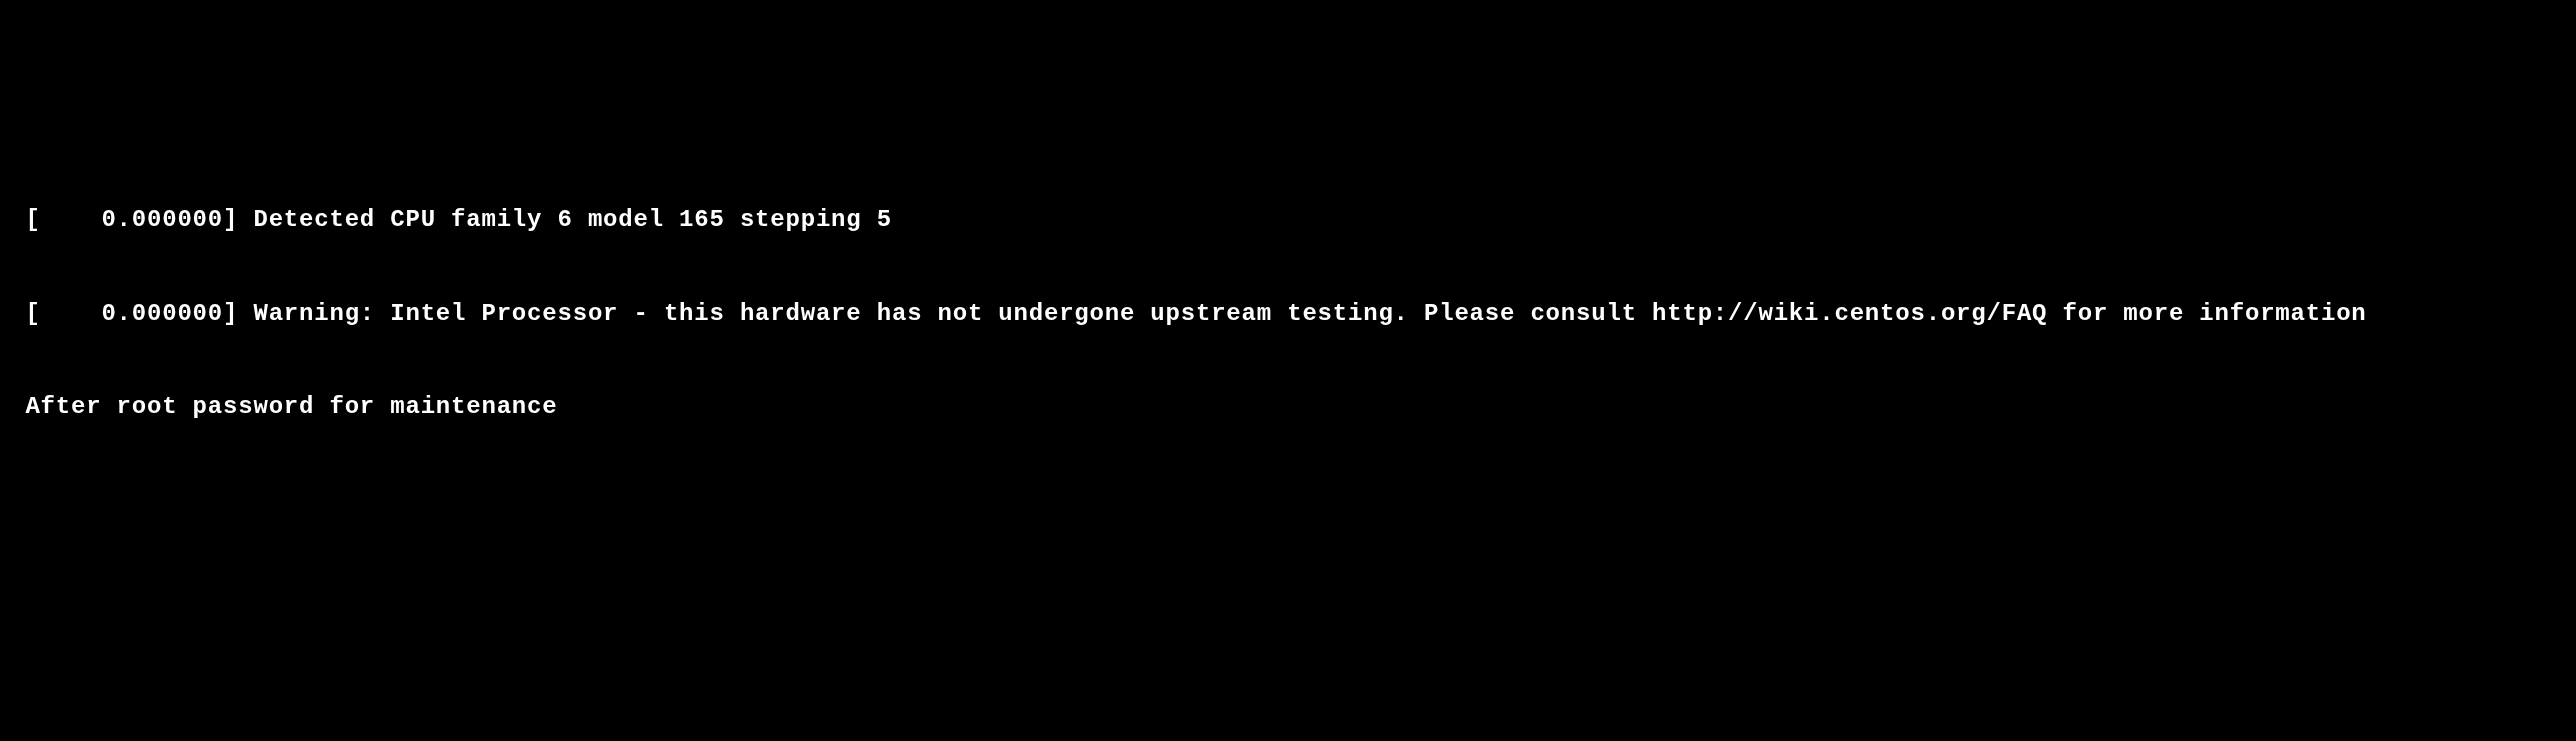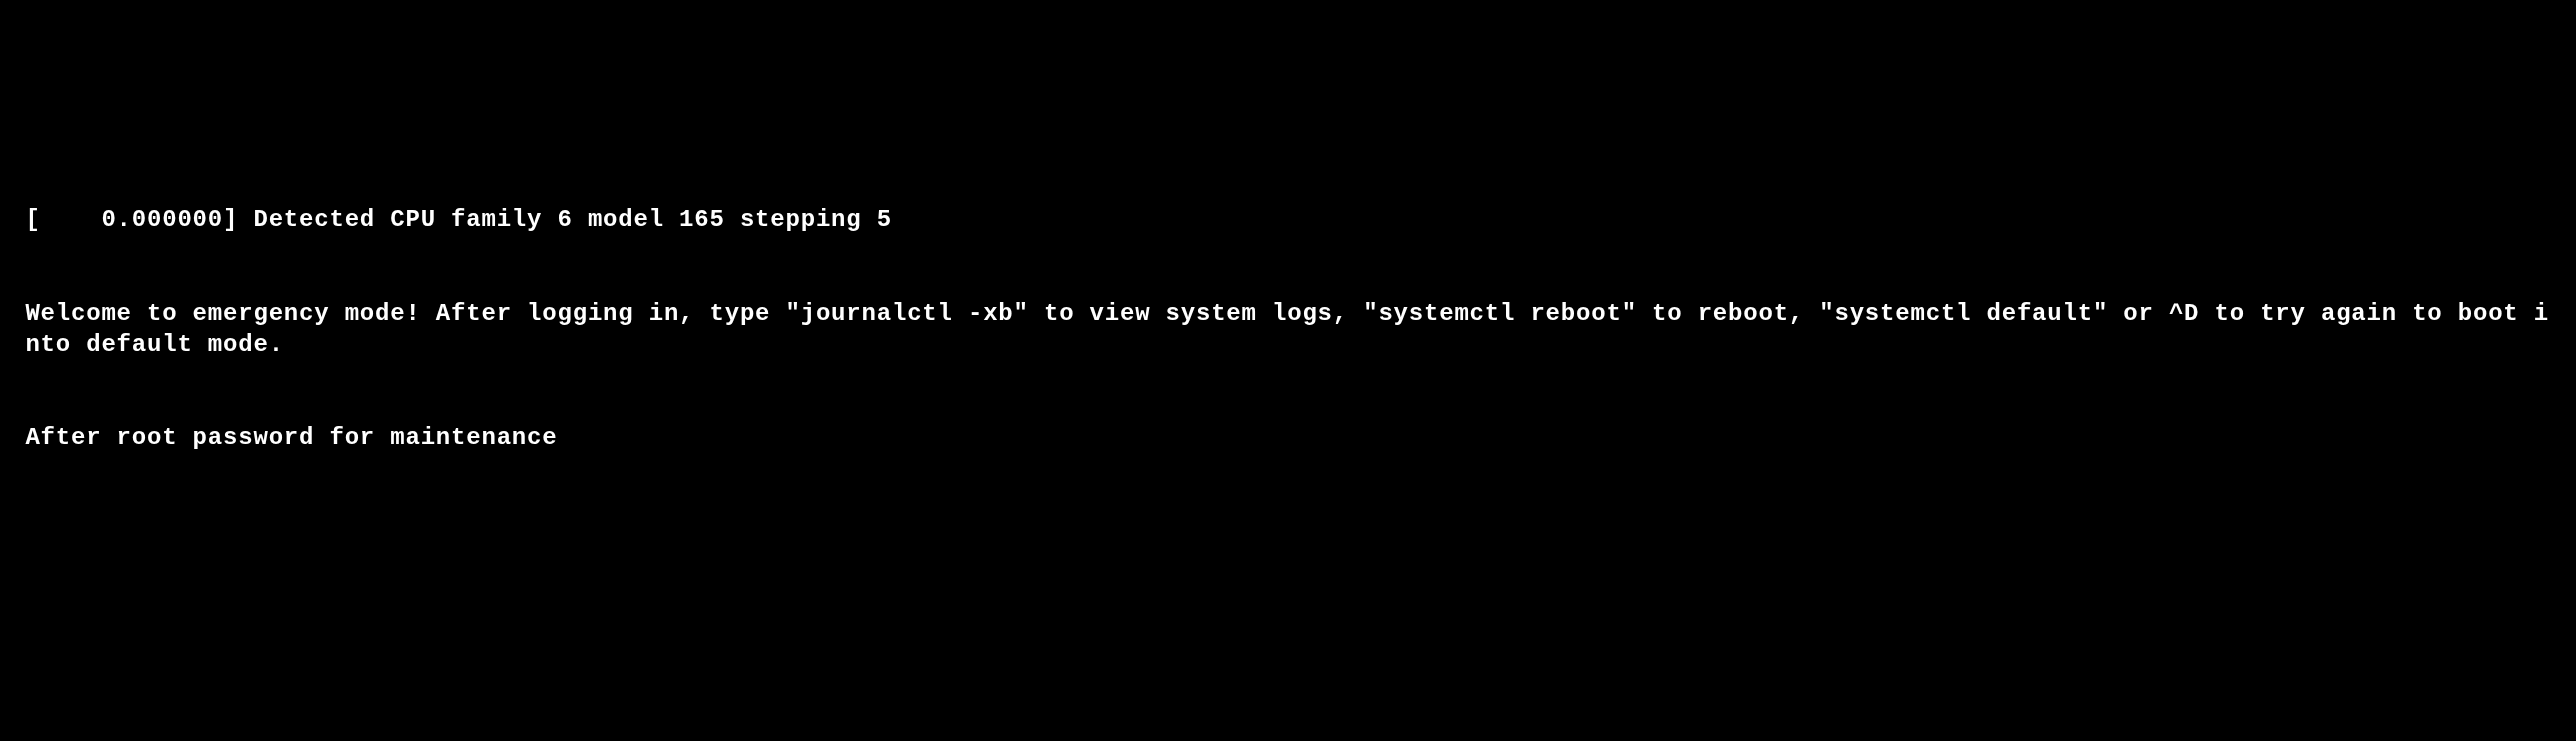--- a/index.html
+++ b/index.html
@@ -23,20 +23,20 @@
       display: block;
     }
   </style>
 </head>
 <body>
 
 
 
 <div>
   <span class="console-line">[    0.000000] Detected CPU family 6 model 165 stepping 5</span>
-  <span class="console-line">Welcome to emergency mode! After logging in, type "journalctl -xb" to view system logs, "systemctl reboot" to reboot, "systemctl default" or ^D to try again to boot into default mode.</span>
+  <span class="console-line">[    0.000000] Warning: Intel Processor - this hardware has not undergone upstream testing. Please consult http://wiki.centos.org/FAQ for more information</span>
   <span class="console-line">After root password for maintenance</span>
   
 </div>
 
 
 
 
 
 </body></html>

